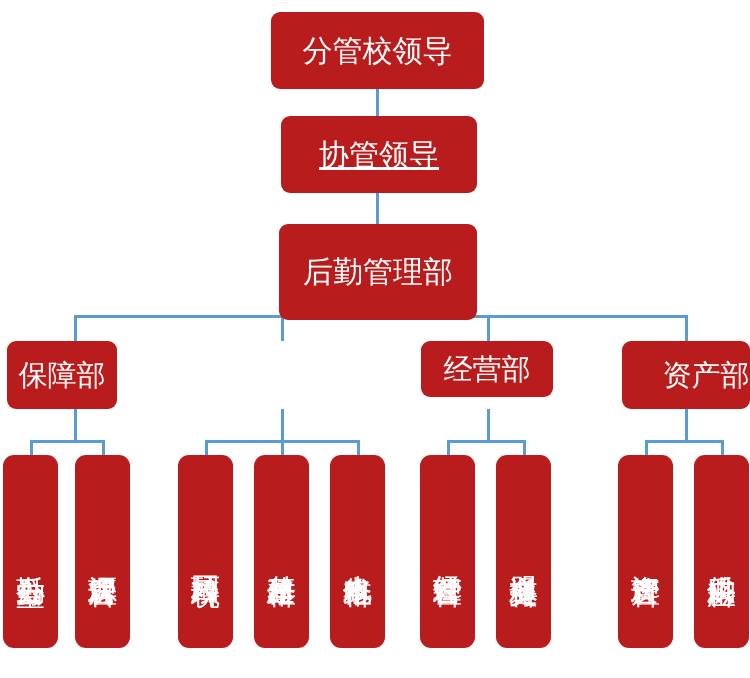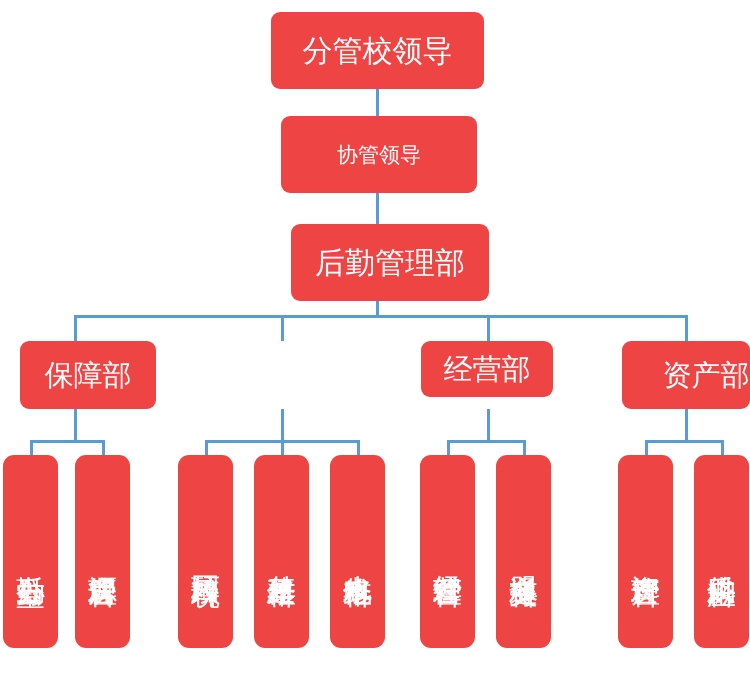--- a/index.html
+++ b/index.html
@@ -18,33 +18,33 @@
     position: relative;
     width: 750px;
     height: 678px;
     background: #ffffff;
   }
 
   
   .node {
     position: absolute;
     box-sizing: border-box;
-    background: #ef4444;
+    background: #b91c1c;
     border-radius: 9px;
     color: #ffffff;
     display: flex;
     align-items: center;
     justify-content: center;
     text-align: center;
     line-height: 1.12;
     z-index: 3;
     -webkit-font-smoothing: antialiased;
   }
   .node.level-1 { font-size: 30px; }
-  .node.level-2 { font-size: 21px; }
+  .node.level-2 { font-size: 30px; text-decoration: underline; }
   .node.level-3 { font-size: 30px; }
   .node.dept    { font-size: 29px; border-radius: 9px; }
 
   
   .node.leaf {
     font-size: 29px;
     border-radius: 11px;
     writing-mode: vertical-rl;
     text-orientation: upright;
     letter-spacing: 1px;
@@ -97,23 +97,23 @@
 
   <div class="conn v" style="left:685px; top:409px; height:33px;"></div>
   <div class="conn h" style="left:645px; top:440px; width:79px;"></div>
   <div class="conn v" style="left:645px; top:440px; height:16px;"></div>
   <div class="conn v" style="left:721px; top:440px; height:16px;"></div>
 
   <div class="node level-1" style="left:271px; top:12px; width:213px; height:77px;">分管校领导</div>
 
   <div class="node level-2" style="left:281px; top:116px; width:196px; height:77px;">协管领导</div>
 
-  <div class="node level-3" style="left:291px; top:224px; width:198px; height:77px;">后勤管理部</div>
+  <div class="node level-3" style="left:279px; top:224px; width:198px; height:96px;">后勤管理部</div>
 
-  <div class="node dept" style="left:20px; top:341px; width:136px; height:68px;">保障部</div>
+  <div class="node dept" style="left:7px; top:341px; width:110px; height:68px;">保障部</div>
   <div class="node dept" style="left:421px; top:341px; width:132px; height:56px;">经营部</div>
   <div class="node dept" style="left:622px; top:341px; width:128px; height:68px;padding-left:40px;">资产部</div>
 
   <div class="node leaf" style="left:3px; top:455px; width:55px; height:193px;">后勤办公室</div>
   <div class="node leaf" style="left:75px; top:455px; width:55px; height:193px;">房源管理科</div>
 
   <div class="node leaf" style="left:178px; top:455px; width:55px; height:193px;">校园环境科</div>
   <div class="node leaf" style="left:254px; top:455px; width:55px; height:193px;">基建维修科</div>
   <div class="node leaf" style="left:330px; top:455px; width:55px; height:193px;">水电维修科</div>
 

